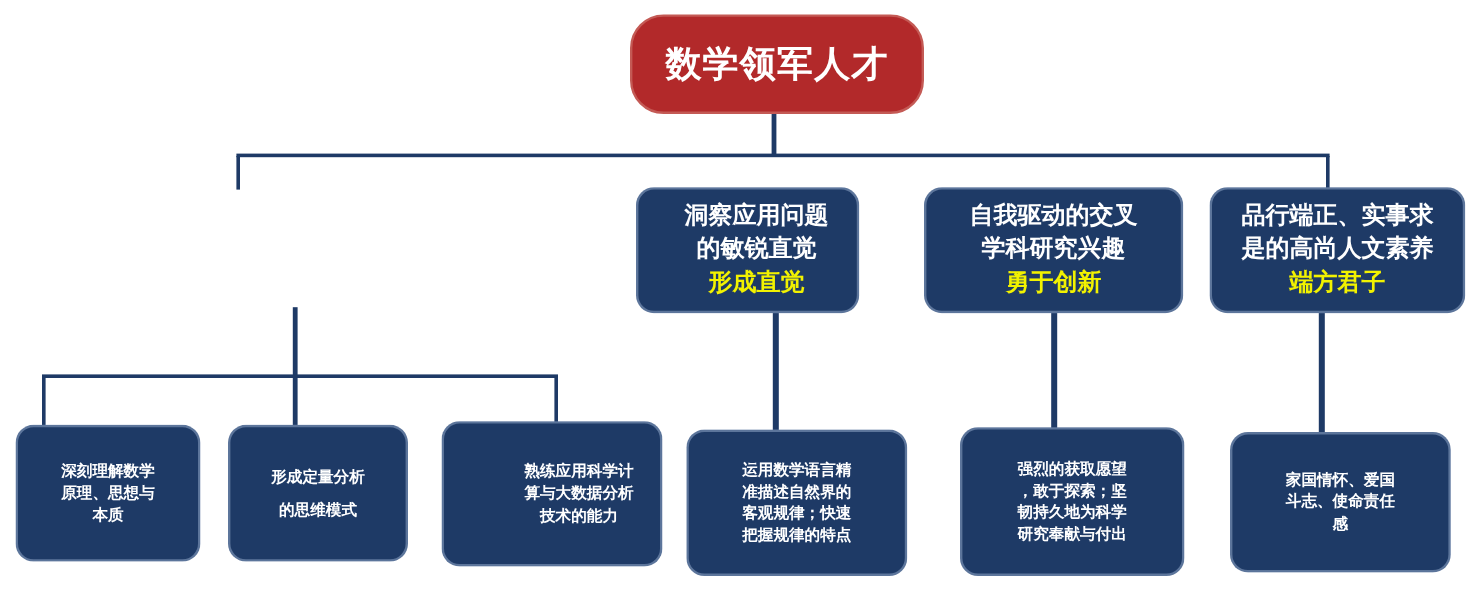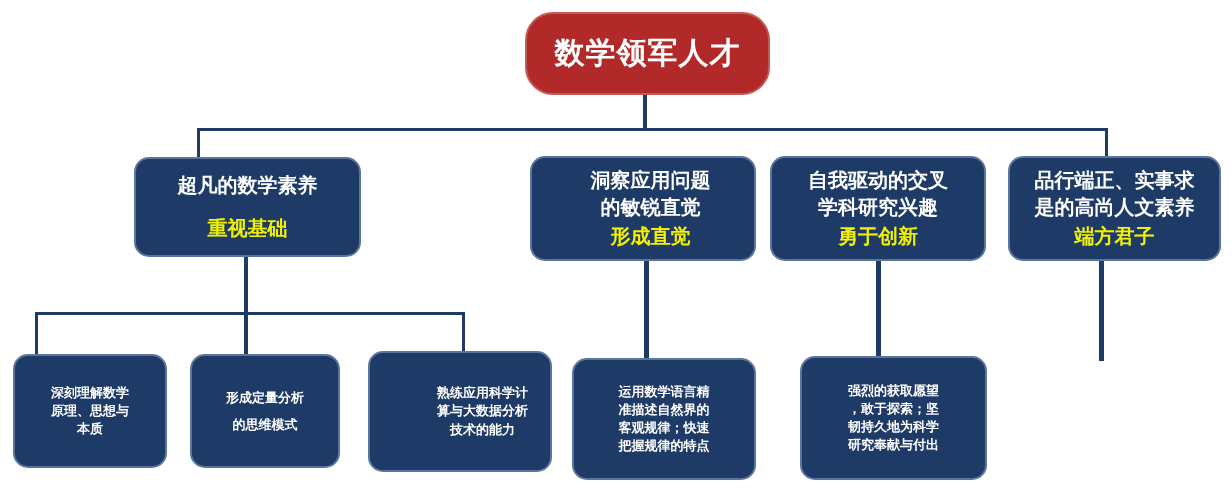--- a/index.html
+++ b/index.html
@@ -66,26 +66,22 @@
   <div class="connector" style="left:35px;  top:314px; width:3px;  height:41px;"></div>
   <div class="connector" style="left:462px; top:314px; width:3px;  height:38px;"></div>
   <div class="connector" style="left:644px; top:259px; width:5px;  height:100px;"></div>
   <div class="connector" style="left:876px; top:259px; width:5px;  height:98px;"></div>
   <div class="connector" style="left:1099px;top:259px; width:5px;  height:102px;"></div>
 
   <div class="node root" style="left:525px; top:12px; width:245px; height:83px;">
     <span>数学领军人才</span>
   </div>
 
-  <div class="node l2 single" style="left:134px; top:157px; width:227px; height:100px;">
-    <div class="pre">超凡的数学素养</div>
-    <div class="tagline">重视基础</div>
-  </div>
 
-  <div class="node l2" style="left:530px; top:156px; width:226px; height:105px;padding-left:15px;">
+  <div class="node l2" style="left:530px; top:156px; width:186px; height:105px;padding-left:15px;">
     <div class="pre">洞察应用问题
 的敏锐直觉</div>
     <div class="tagline">形成直觉</div>
   </div>
 
   <div class="node l2" style="left:770px; top:156px; width:216px; height:105px;">
     <div class="pre">自我驱动的交叉
 学科研究兴趣</div>
     <div class="tagline">勇于创新</div>
   </div>
@@ -120,14 +116,19 @@
 把握规律的特点</div>
   </div>
 
   <div class="node l3" style="left:800px; top:356px; width:187px; height:124px;text-align:right;">
     <div class="pre">强烈的获取愿望
 ，敢于探索；坚
 韧持久地为科学
 研究奉献与付出</div>
   </div>
 
+  <div class="node l3" style="left:1025px; top:360px; width:184px; height:117px;">
+    <div class="pre">家国情怀、爱国
+斗志、使命责任
+感</div>
+  </div>
 
 </div>
 
 </body></html>

